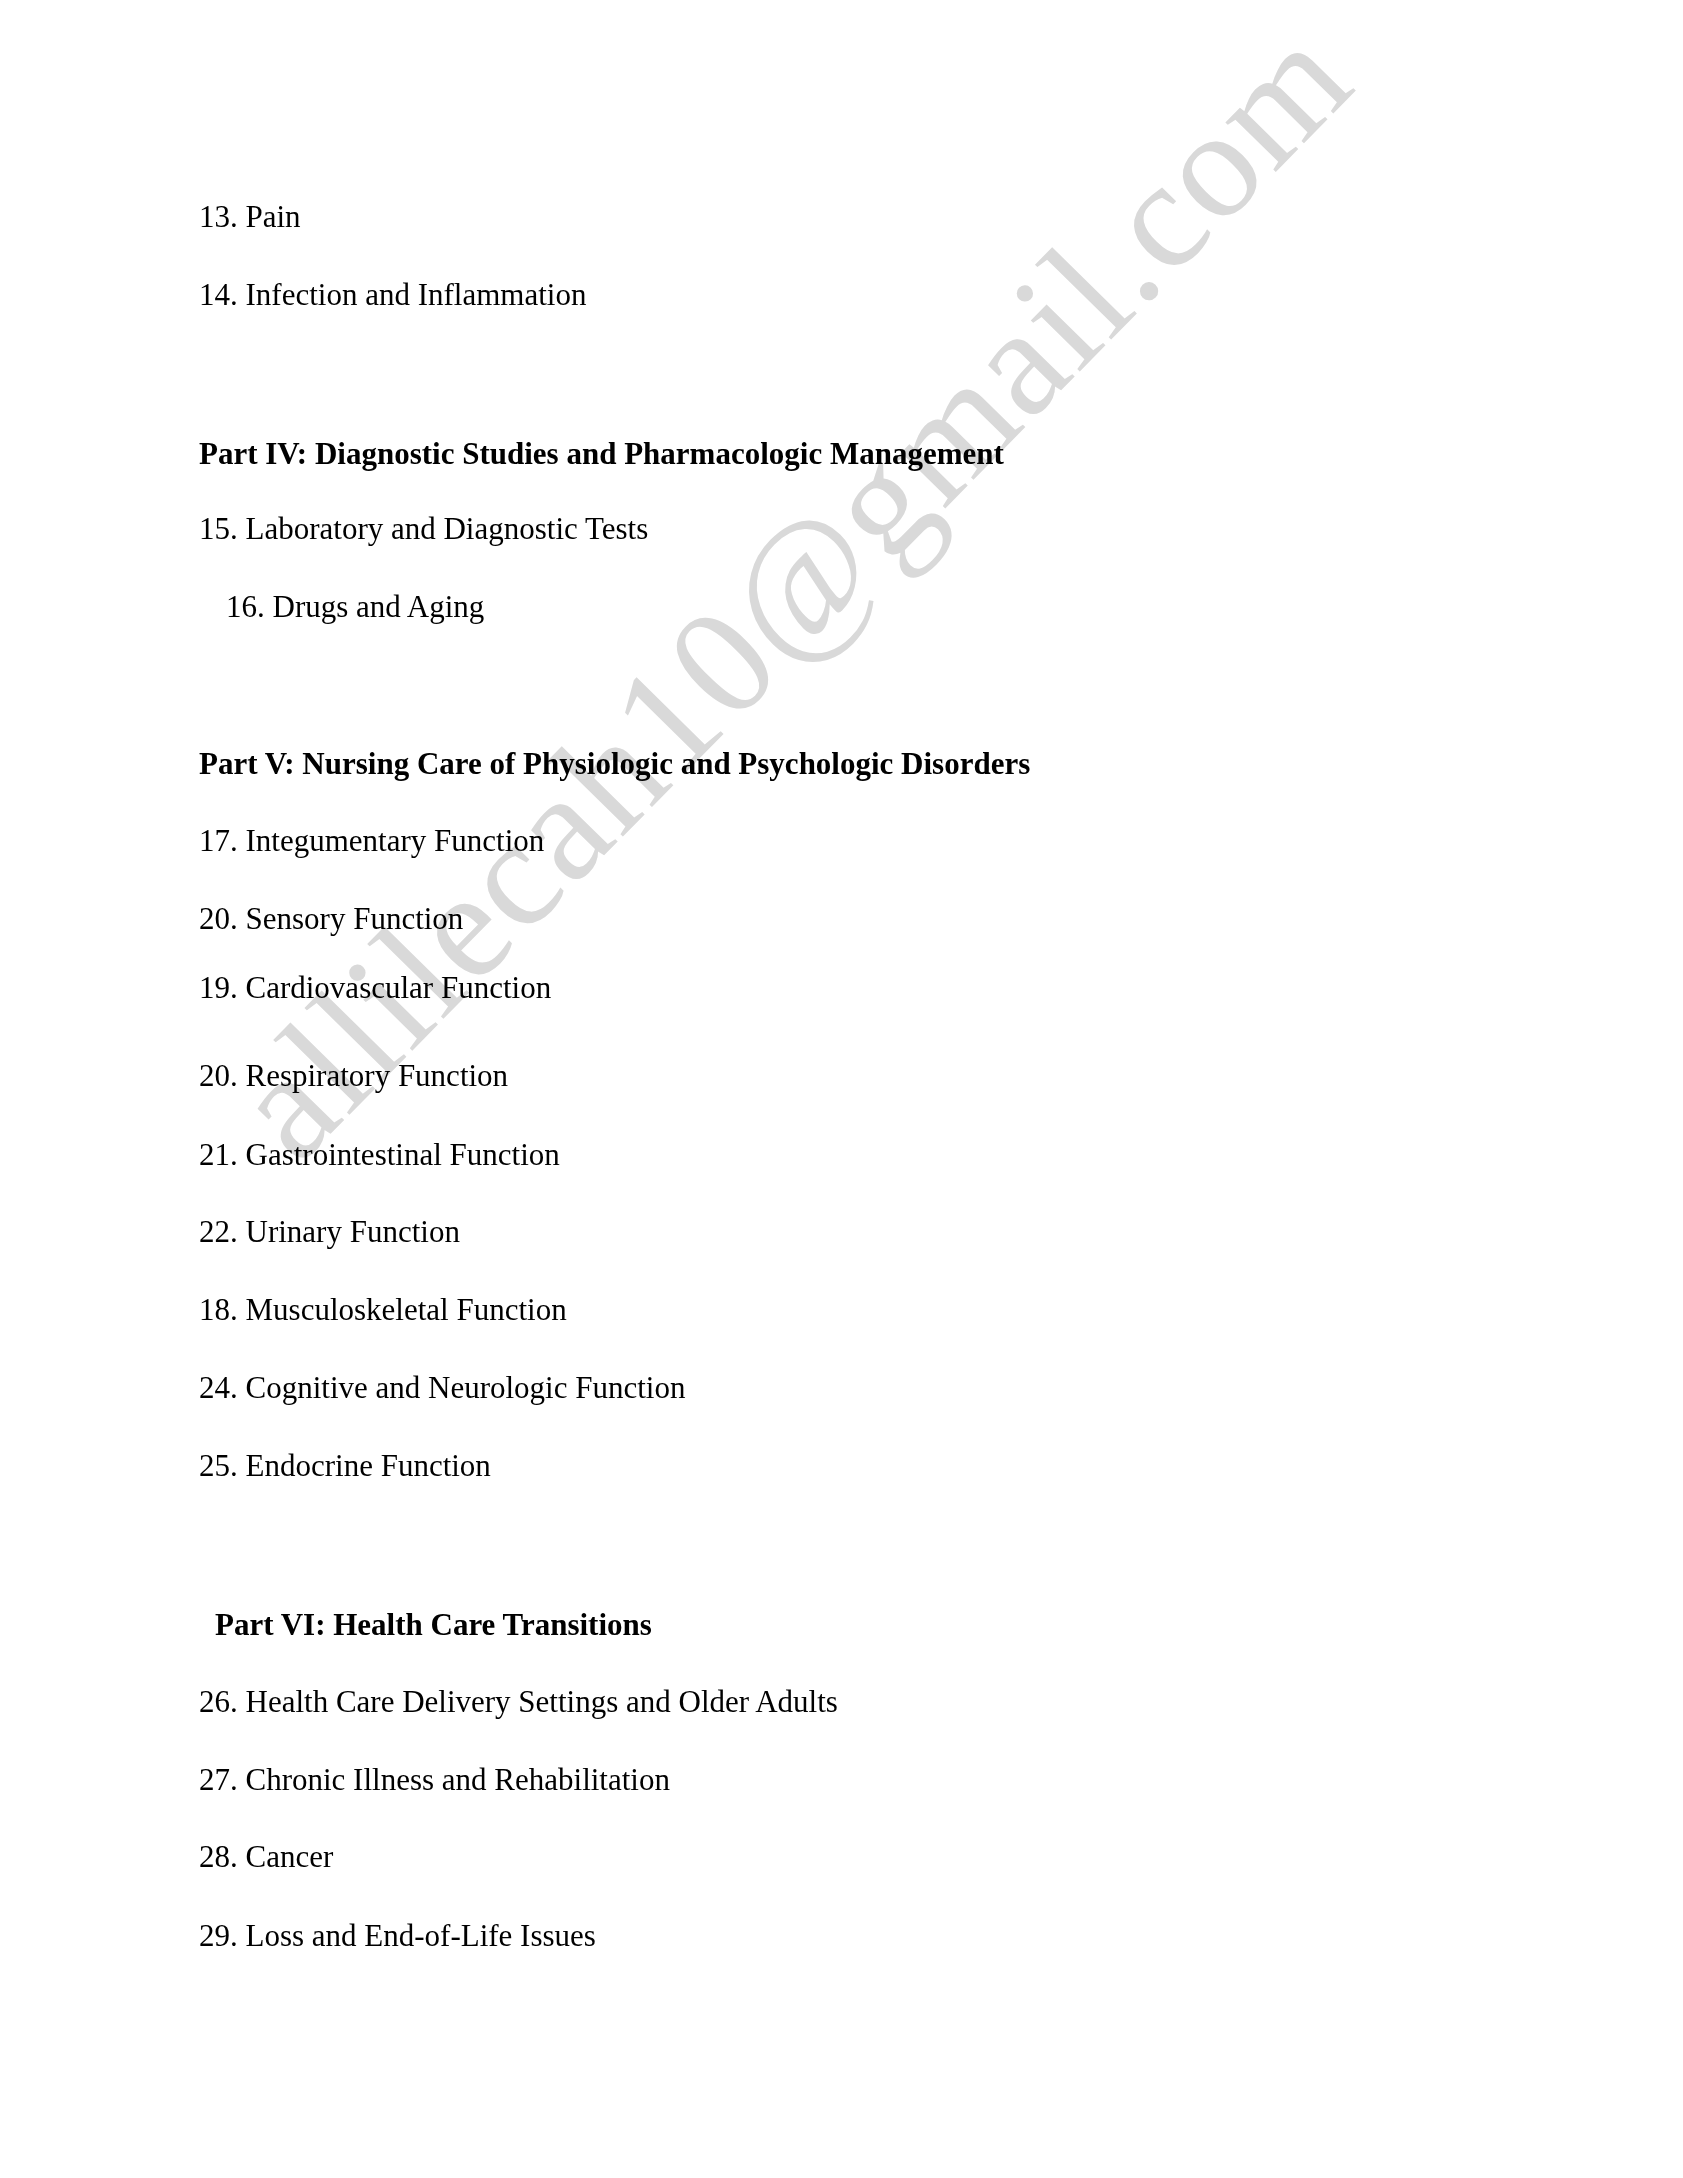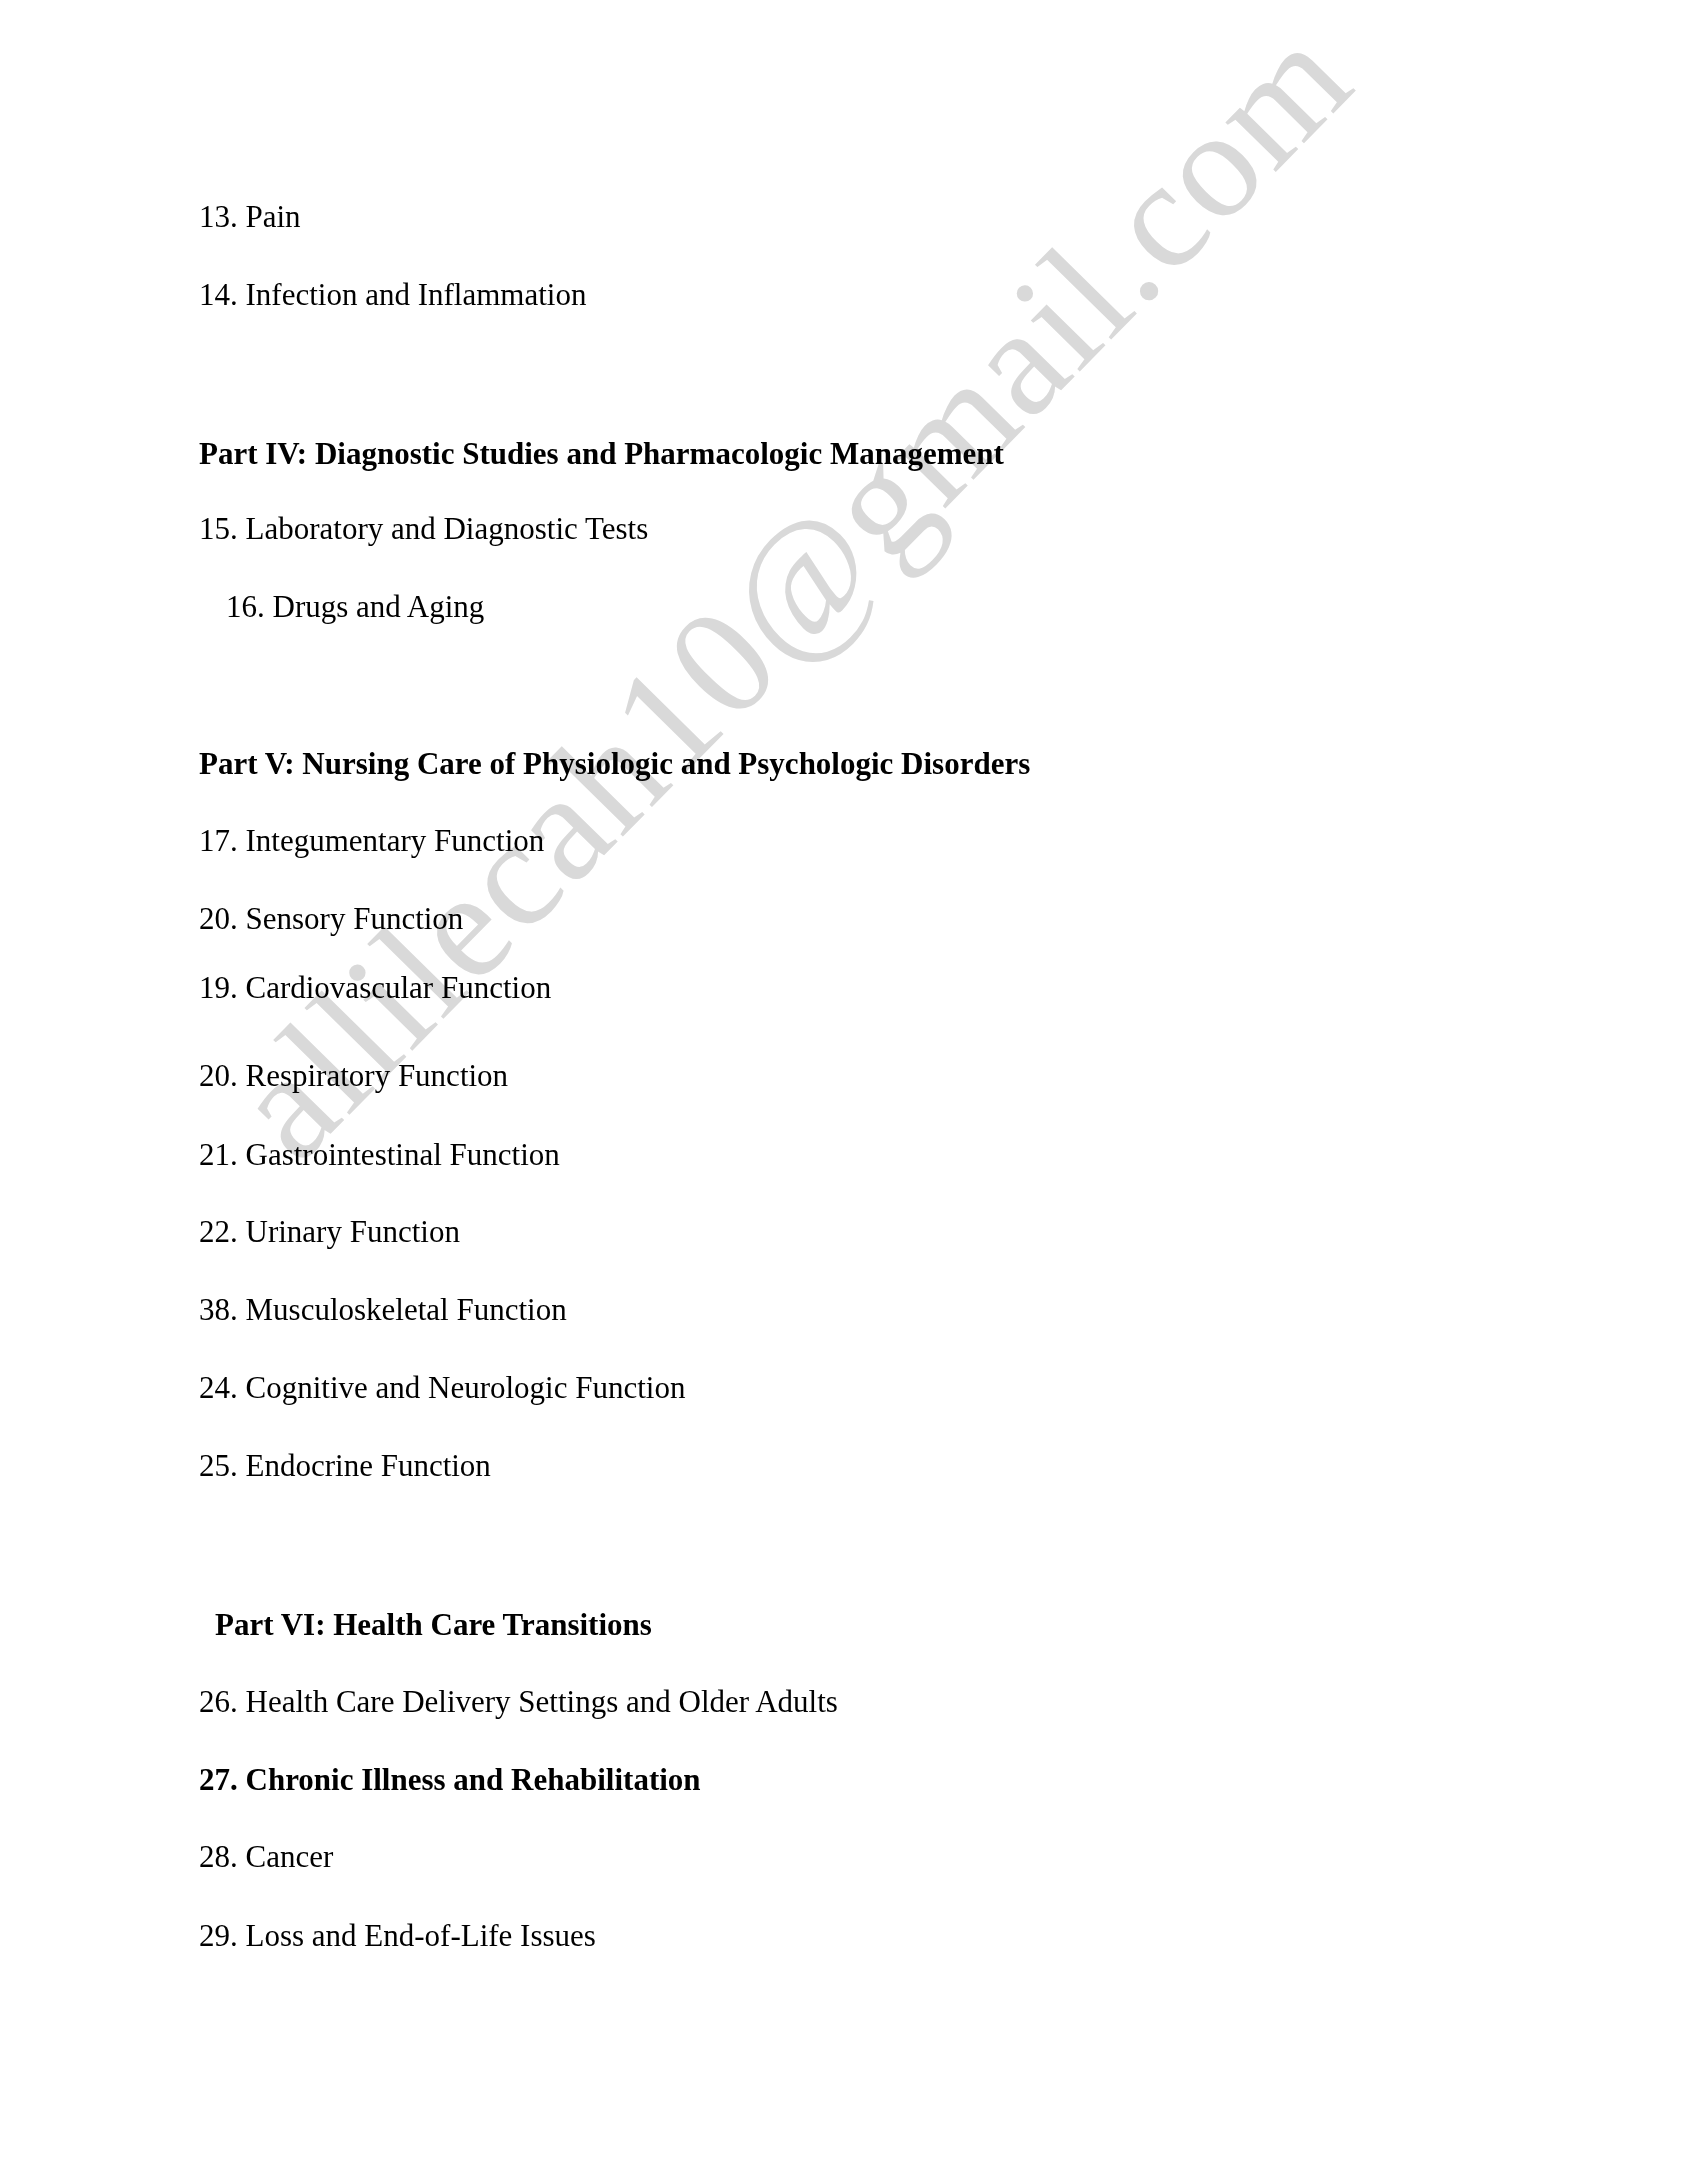--- a/index.html
+++ b/index.html
@@ -26,22 +26,22 @@
   <div class="line heading" style="top: 438px;">Part IV: Diagnostic Studies and Pharmacologic Management</div>
   <div class="line" style="top: 513px;">15. Laboratory and Diagnostic Tests</div>
   <div class="line" style="top: 591px; margin-left: 27px;">16. Drugs and Aging</div>
   <div class="line heading" style="top: 748px;">Part V: Nursing Care of Physiologic and Psychologic Disorders</div>
   <div class="line" style="top: 825px;">17. Integumentary Function</div>
   <div class="line" style="top: 903px;">20. Sensory Function</div>
   <div class="line" style="top: 972px;">19. Cardiovascular Function</div>
   <div class="line" style="top: 1060px;">20. Respiratory Function</div>
   <div class="line" style="top: 1139px;">21. Gastrointestinal Function</div>
   <div class="line" style="top: 1216px;">22. Urinary Function</div>
-  <div class="line" style="top: 1294px;">38. Musculoskeletal Function</div>
+  <div class="line" style="top: 1294px;">18. Musculoskeletal Function</div>
   <div class="line" style="top: 1372px;">24. Cognitive and Neurologic Function</div>
   <div class="line" style="top: 1450px;">25. Endocrine Function</div>
   <div class="line heading" style="top: 1609px; margin-left: 16px;">Part VI: Health Care Transitions</div>
   <div class="line" style="top: 1686px; text-align: right;">26. Health Care Delivery Settings and Older Adults</div>
-  <div class="line" style="top: 1764px; font-weight: bold;">27. Chronic Illness and Rehabilitation</div>
+  <div class="line" style="top: 1764px;">27. Chronic Illness and Rehabilitation</div>
   <div class="line" style="top: 1841px;">28. Cancer</div>
   <div class="line" style="top: 1920px;">29. Loss and End-of-Life Issues</div>
 </div>
 
 
 </body></html>

